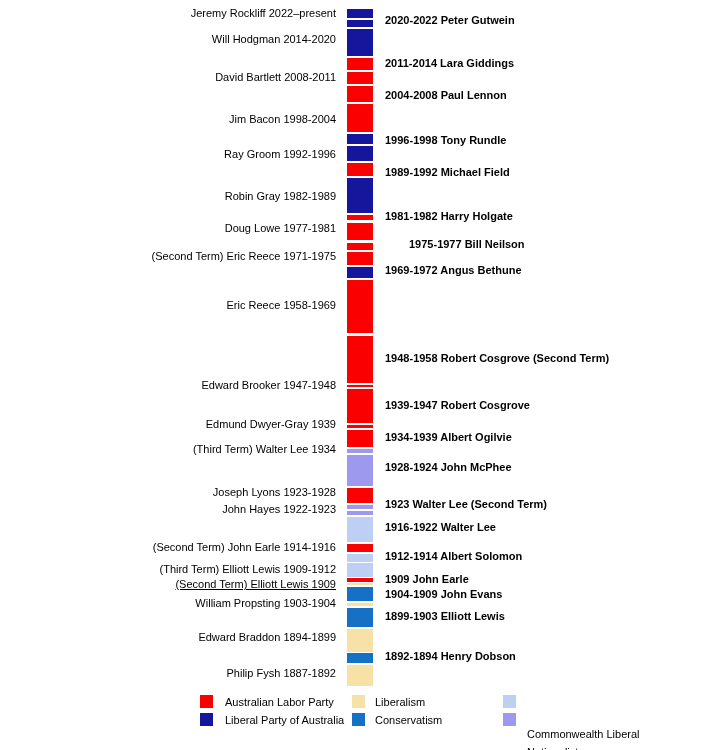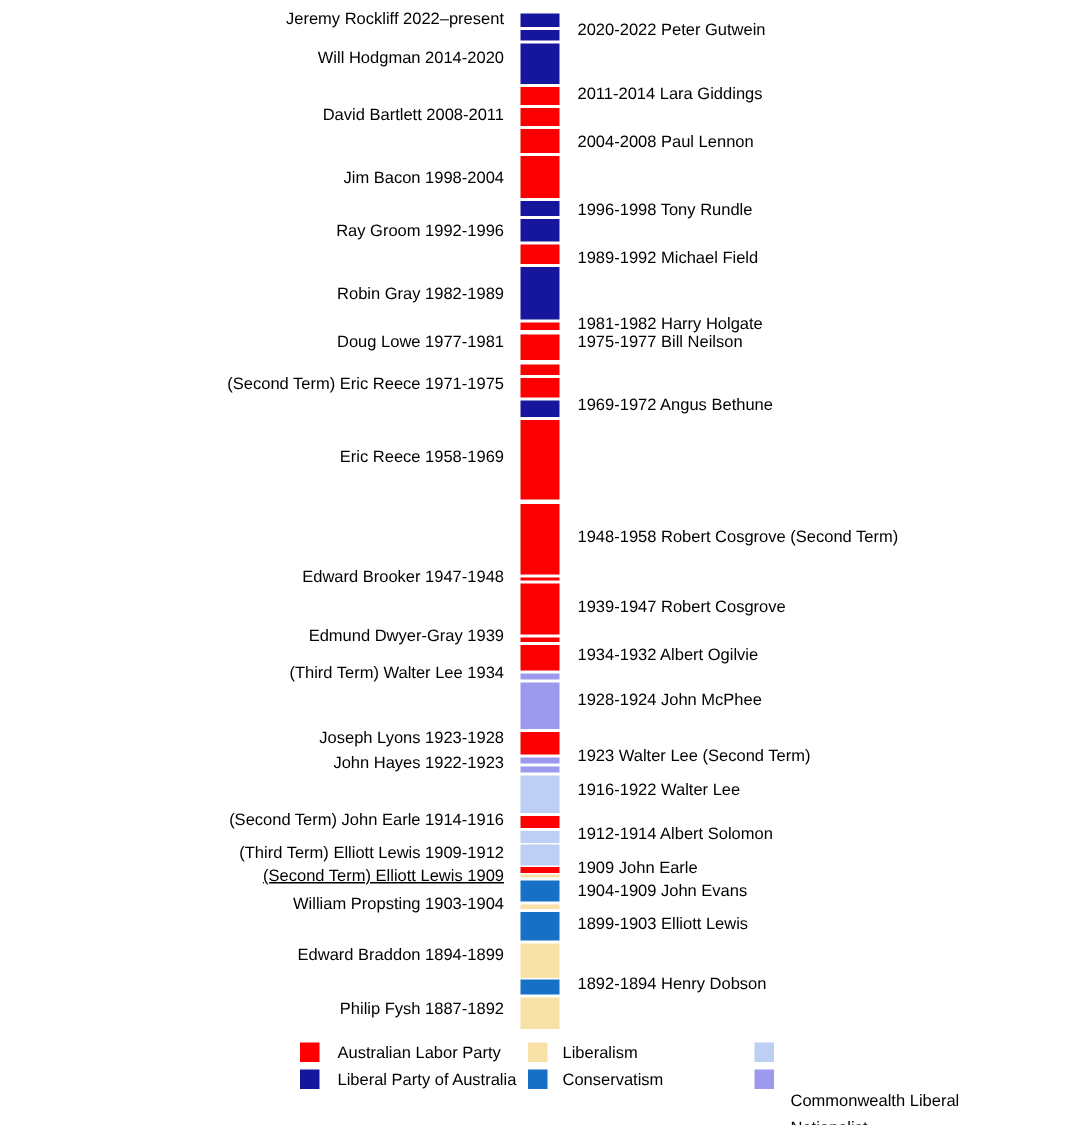--- a/index.html
+++ b/index.html
@@ -6,21 +6,21 @@
   #stage{
     position:relative;width:720px;height:750px;background:#ffffff;
     font-family:"Liberation Sans", sans-serif;color:#000;overflow:hidden;
   }
   #bar-column{position:absolute;top:0;height:750px;}
   .seg{position:absolute;}
   .tl-label{
     position:absolute;font-size:11px;line-height:13px;white-space:nowrap;color:#000;
   }
   .tl-label.left{right:384px;text-align:right;}
-  .tl-label.right{left:385px;text-align:left;}
+  .tl-label.right{left:385px;text-align:left;font-weight:bold;}
   #legend{position:absolute;left:0;top:0;width:720px;height:750px;pointer-events:none;}
   .lg-item{position:absolute;height:14px;}
   .lg-swatch{position:absolute;left:0;top:0;width:13px;height:13px;}
   .lg-text{position:absolute;top:1px;font-size:11px;line-height:12px;white-space:nowrap;}
   .lg-c1{left:200px;} .lg-c1 .lg-text{left:25px;}
   .lg-c2{left:352px;} .lg-c2 .lg-text{left:23px;}
   .lg-c3{left:503px;} .lg-c3 .lg-text{left:24px;margin-top:32px;}
   .lg-r1{top:695px;} .lg-r2{top:713px;}
 </style>
 </head>
@@ -75,29 +75,29 @@
       <div class="tl-label right" style="top: 57px;">2011-2014 Lara Giddings</div>
       <div class="tl-label left" style="top: 71px;">David Bartlett 2008-2011</div>
       <div class="tl-label right" style="top: 89px;">2004-2008 Paul Lennon</div>
       <div class="tl-label left" style="top: 113px;">Jim Bacon 1998-2004</div>
       <div class="tl-label right" style="top: 134px;">1996-1998 Tony Rundle</div>
       <div class="tl-label left" style="top: 148px;">Ray Groom 1992-1996</div>
       <div class="tl-label right" style="top: 166px;">1989-1992 Michael Field</div>
       <div class="tl-label left" style="top: 190px;">Robin Gray 1982-1989</div>
       <div class="tl-label right" style="top: 210px;">1981-1982 Harry Holgate</div>
       <div class="tl-label left" style="top: 222px;">Doug Lowe 1977-1981</div>
-      <div class="tl-label right" style="top: 222px;">1975-1977 Bill Neilson</div>
+      <div class="tl-label right" style="top: 238px; margin-left: 24px;">1975-1977 Bill Neilson</div>
       <div class="tl-label left" style="top: 250px;">(Second Term) Eric Reece 1971-1975</div>
       <div class="tl-label right" style="top: 264px;">1969-1972 Angus Bethune</div>
       <div class="tl-label left" style="top: 299px;">Eric Reece 1958-1969</div>
       <div class="tl-label right" style="top: 352px;">1948-1958 Robert Cosgrove (Second Term)</div>
       <div class="tl-label left" style="top: 379px;">Edward Brooker 1947-1948</div>
       <div class="tl-label right" style="top: 399px;">1939-1947 Robert Cosgrove</div>
       <div class="tl-label left" style="top: 418px;">Edmund Dwyer-Gray 1939</div>
-      <div class="tl-label right" style="top: 431px;">1934-1932 Albert Ogilvie</div>
+      <div class="tl-label right" style="top: 431px;">1934-1939 Albert Ogilvie</div>
       <div class="tl-label left" style="top: 443px;">(Third Term) Walter Lee 1934</div>
       <div class="tl-label right" style="top: 461px;">1928-1924 John McPhee</div>
       <div class="tl-label left" style="top: 486px;">Joseph Lyons 1923-1928</div>
       <div class="tl-label right" style="top: 498px;">1923 Walter Lee (Second Term)</div>
       <div class="tl-label left" style="top: 503px;">John Hayes 1922-1923</div>
       <div class="tl-label right" style="top: 521px;">1916-1922 Walter Lee</div>
       <div class="tl-label left" style="top: 541px;">(Second Term) John Earle 1914-1916</div>
       <div class="tl-label right" style="top: 550px;">1912-1914 Albert Solomon</div>
       <div class="tl-label left" style="top: 563px;">(Third Term) Elliott Lewis 1909-1912</div>
       <div class="tl-label right" style="top: 573px;">1909 John Earle</div>

